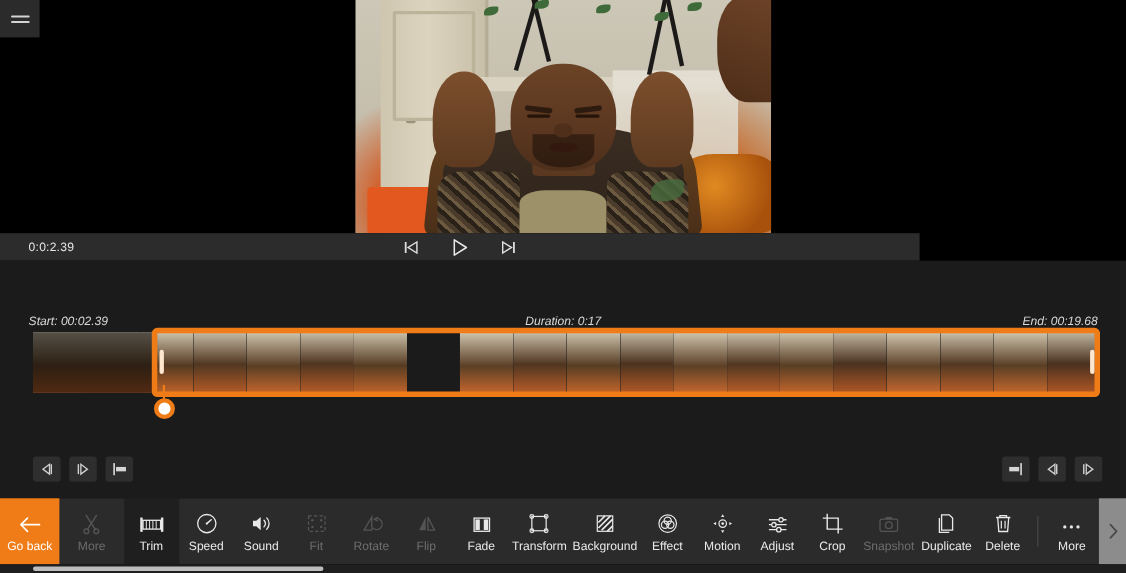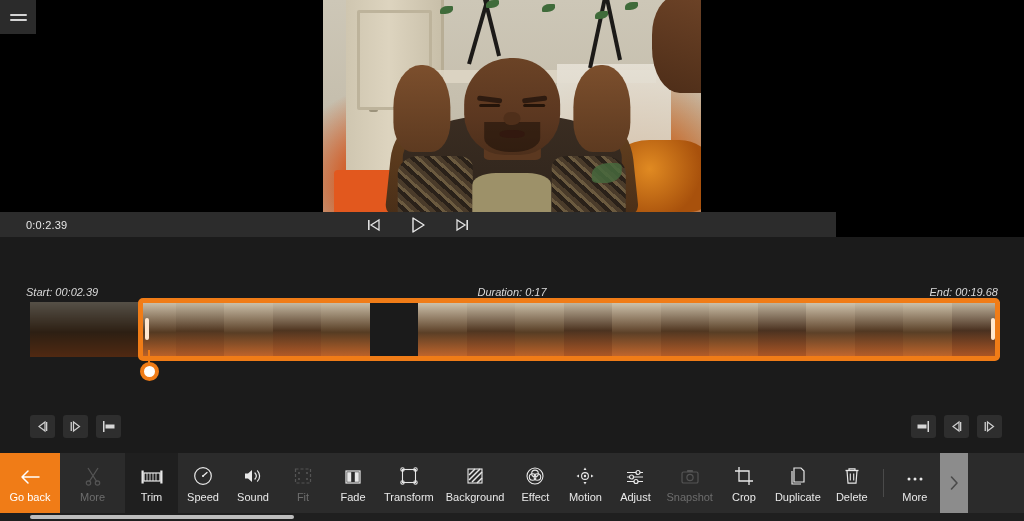--- a/index.html
+++ b/index.html
@@ -510,21 +510,40 @@
             <rect x="2.5" y="3" width="15" height="14" fill="none" stroke="#8d8d8d" stroke-width="1.2" stroke-dasharray="3 2"></rect>
             <circle cx="6" cy="7" r="1.1" fill="#8d8d8d"></circle>
             <circle cx="14" cy="7" r="1.1" fill="#8d8d8d"></circle>
             <circle cx="6" cy="13" r="1.1" fill="#8d8d8d"></circle>
             <circle cx="14" cy="13" r="1.1" fill="#8d8d8d"></circle>
           </svg>
       </span>
       <span>Fit</span>
     </div>
 
-
+    <div class="tool disabled">
+      <span class="ic">
+        <svg width="20" height="20" viewBox="0 0 20 20">
+            <path d="M3 16 L10 4 L10 16 Z" fill="none" stroke="#8d8d8d" stroke-width="1.2"></path>
+            <path d="M12 6 a5 5 0 1 1 -1 8" fill="none" stroke="#8d8d8d" stroke-width="1.2"></path>
+            <path d="M15.5 4 L12.5 6.3 L15.7 7.6" fill="none" stroke="#8d8d8d" stroke-width="1.2"></path>
+          </svg>
+      </span>
+      <span>Rotate</span>
+    </div>
+
+    <div class="tool disabled">
+      <span class="ic">
+        <svg width="20" height="20" viewBox="0 0 20 20">
+            <path d="M9 4 L3 16 L9 16 Z" fill="#8d8d8d"></path>
+            <path d="M11 4 L17 16 L11 16 Z" fill="none" stroke="#8d8d8d" stroke-width="1.2"></path>
+          </svg>
+      </span>
+      <span>Flip</span>
+    </div>
 
     <div class="tool">
       <span class="ic">
         <svg width="20" height="18" viewBox="0 0 20 18">
             <rect x="3" y="3" width="14" height="12" fill="none" stroke="#e8e8e8" stroke-width="1.2"></rect>
             <rect x="4.2" y="4.2" width="4" height="9.6" fill="#e8e8e8"></rect>
             <rect x="11.8" y="4.2" width="4" height="9.6" fill="#e8e8e8"></rect>
           </svg>
       </span>
       <span>Fade</span>
@@ -581,43 +600,43 @@
         <svg width="20" height="18" viewBox="0 0 20 18">
             <path d="M2 4.5 H18 M2 9 H18 M2 13.5 H18" stroke="#e8e8e8" stroke-width="1.2"></path>
             <circle cx="13" cy="4.5" r="2" fill="#2b2b2b" stroke="#e8e8e8" stroke-width="1.2"></circle>
             <circle cx="6.5" cy="9" r="2" fill="#2b2b2b" stroke="#e8e8e8" stroke-width="1.2"></circle>
             <circle cx="11" cy="13.5" r="2" fill="#2b2b2b" stroke="#e8e8e8" stroke-width="1.2"></circle>
           </svg>
       </span>
       <span>Adjust</span>
     </div>
 
+    <div class="tool">
+      <span class="ic">
+        <svg width="20" height="20" viewBox="0 0 20 20">
+            <path d="M5 1 V15 H19 M1 5 H15 V19" fill="none" stroke="#e8e8e8" stroke-width="1.3"></path>
+          </svg>
+      </span>
+      <span>Crop</span>
+    </div>
+
     <div class="tool disabled">
       <span class="ic">
         <svg width="20" height="18" viewBox="0 0 20 18">
             <rect x="2" y="4" width="16" height="11" rx="1.6" fill="none" stroke="#8d8d8d" stroke-width="1.2"></rect>
             <circle cx="10" cy="9.5" r="3.1" fill="none" stroke="#8d8d8d" stroke-width="1.2"></circle>
             <rect x="7" y="2" width="6" height="2" rx=".7" fill="#8d8d8d"></rect>
           </svg>
       </span>
       <span>Snapshot</span>
     </div>
 
     <div class="tool">
       <span class="ic">
         <svg width="20" height="20" viewBox="0 0 20 20">
-            <path d="M5 1 V15 H19 M1 5 H15 V19" fill="none" stroke="#e8e8e8" stroke-width="1.3"></path>
-          </svg>
-      </span>
-      <span>Crop</span>
-    </div>
-
-    <div class="tool">
-      <span class="ic">
-        <svg width="20" height="20" viewBox="0 0 20 20">
             <path d="M6 2 H13 L16 5 V16 H6 Z" fill="none" stroke="#e8e8e8" stroke-width="1.2"></path>
             <path d="M4 5 V18 H13" fill="none" stroke="#e8e8e8" stroke-width="1.2"></path>
           </svg>
       </span>
       <span>Duplicate</span>
     </div>
 
     <div class="tool">
       <span class="ic">
         <svg width="20" height="20" viewBox="0 0 20 20">

